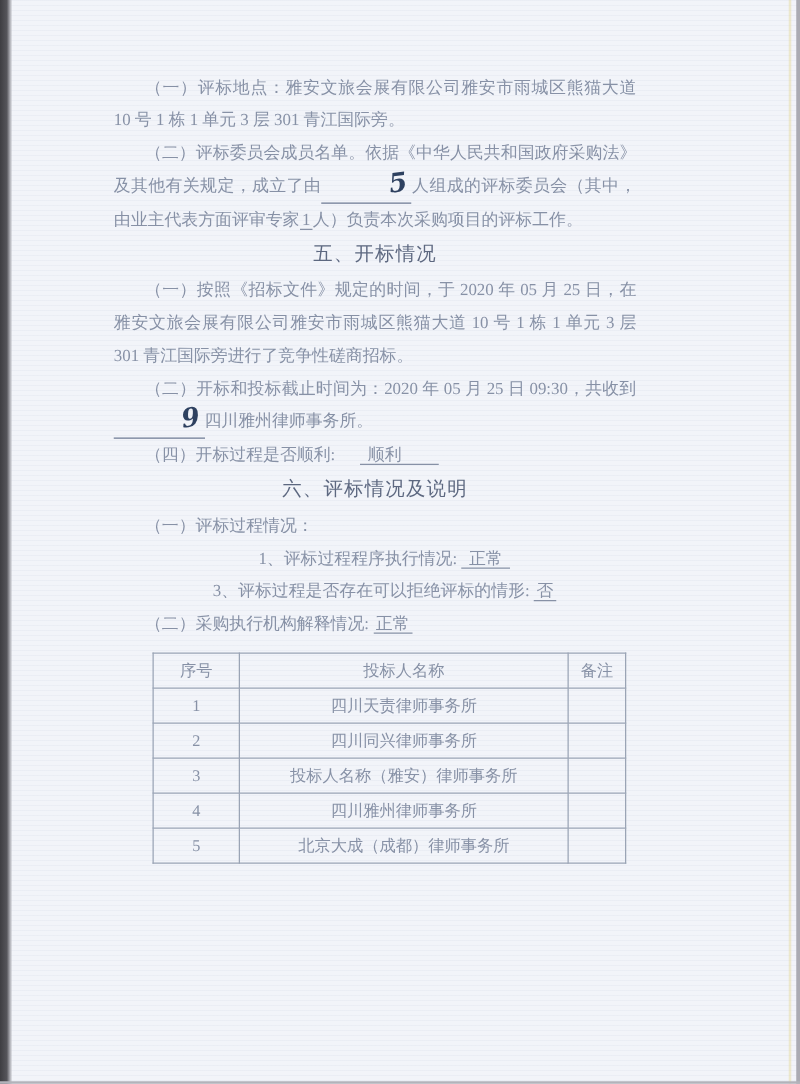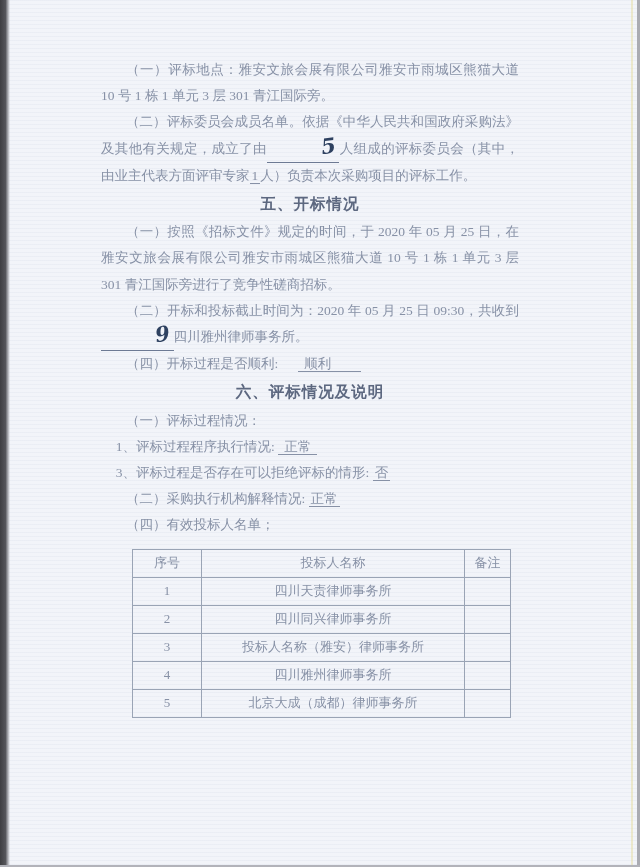--- a/index.html
+++ b/index.html
@@ -8,28 +8,28 @@
     background-color:#f2f4f9;
     background-image:repeating-linear-gradient(180deg, rgba(196,204,222,0.16) 0 1px, rgba(255,255,255,0) 1px 4px);
     font-family:"Liberation Serif","DejaVu Serif",serif;
   }
   .scan-edge-left{position:absolute;left:0;top:0;width:10px;height:867px;
     background:linear-gradient(to right,#3e3e42 0%,#55555a 55%,#b4b5bb 82%,rgba(180,181,187,0) 100%);}
   .scan-edge-right{position:absolute;right:0;top:0;width:3px;height:867px;background:#aaabb2;}
   .scan-streak-yellow{position:absolute;right:7px;top:0;width:2px;height:867px;background:rgba(228,218,150,0.45);}
   .scan-edge-bottom{position:absolute;left:0;bottom:0;width:640px;height:2px;background:#b2b3ba;}
   .content{
-    position:absolute;left:101px;top:57px;width:418px;
+    position:absolute;left:91px;top:57px;width:418px;
     font-size:13.5px;line-height:26.2px;color:#8791a6;
     text-align:justify;
   }
   .para{margin:0;text-indent:1.85em;}
-  .sub{margin:0;padding-left:1.1em;text-indent:0;text-align:left;}
+  .sub{margin:0;padding-left:1.1em;text-indent:0;text-align:center;}
   .h-center{
-    margin:2px 0;font-size:15.5px;font-weight:bold;color:#5d6880;
+    margin:2px 0;font-size:15.5px;font-weight:normal;color:#5d6880;
     text-align:center;line-height:26.2px;letter-spacing:1px;
   }
   .u{border-bottom:1px solid #8791a6;padding:0 2px;}
   .fill{border-bottom:1px solid #8791a6;padding:0 6px;}
   .fill-wide{border-bottom:1px solid #8791a6;padding:0 8px 0 6px;margin-left:20px;padding-right:30px;}
   .fill-hw{display:inline-block;min-width:10px;border-bottom:1px solid #6d7a94;text-align:center;padding:0 4px;}
   .hw{
     font-family:"DejaVu Serif",serif;font-style:italic;font-weight:bold;
     color:#2e4160;display:inline-block;font-size:21px;line-height:8px;
     transform:rotate(-8deg) translateY(2px);
@@ -74,21 +74,20 @@
   <p class="para"><span>（一）评标过程情况：</span></p>
 
   <p class="sub"><span>1、评标过程程序执行情况:</span> <span class="fill">正常</span></p>
 
 
   <p class="sub"><span>3、评标过程是否存在可以拒绝评标的情形:</span> <span class="u">否</span></p>
 
   <p class="para"><span>（二）采购执行机构解释情况:</span> <span class="u">正常</span></p>
 
 
-  <p class="para"><span>（四）有效投标人名单；</span></p>
 
   <table class="bidders">
     <colgroup>
         <col class="c1">
         <col class="c2">
         <col class="c3">
       </colgroup>
     <tbody>
         <tr>
       <th>序号</th>

